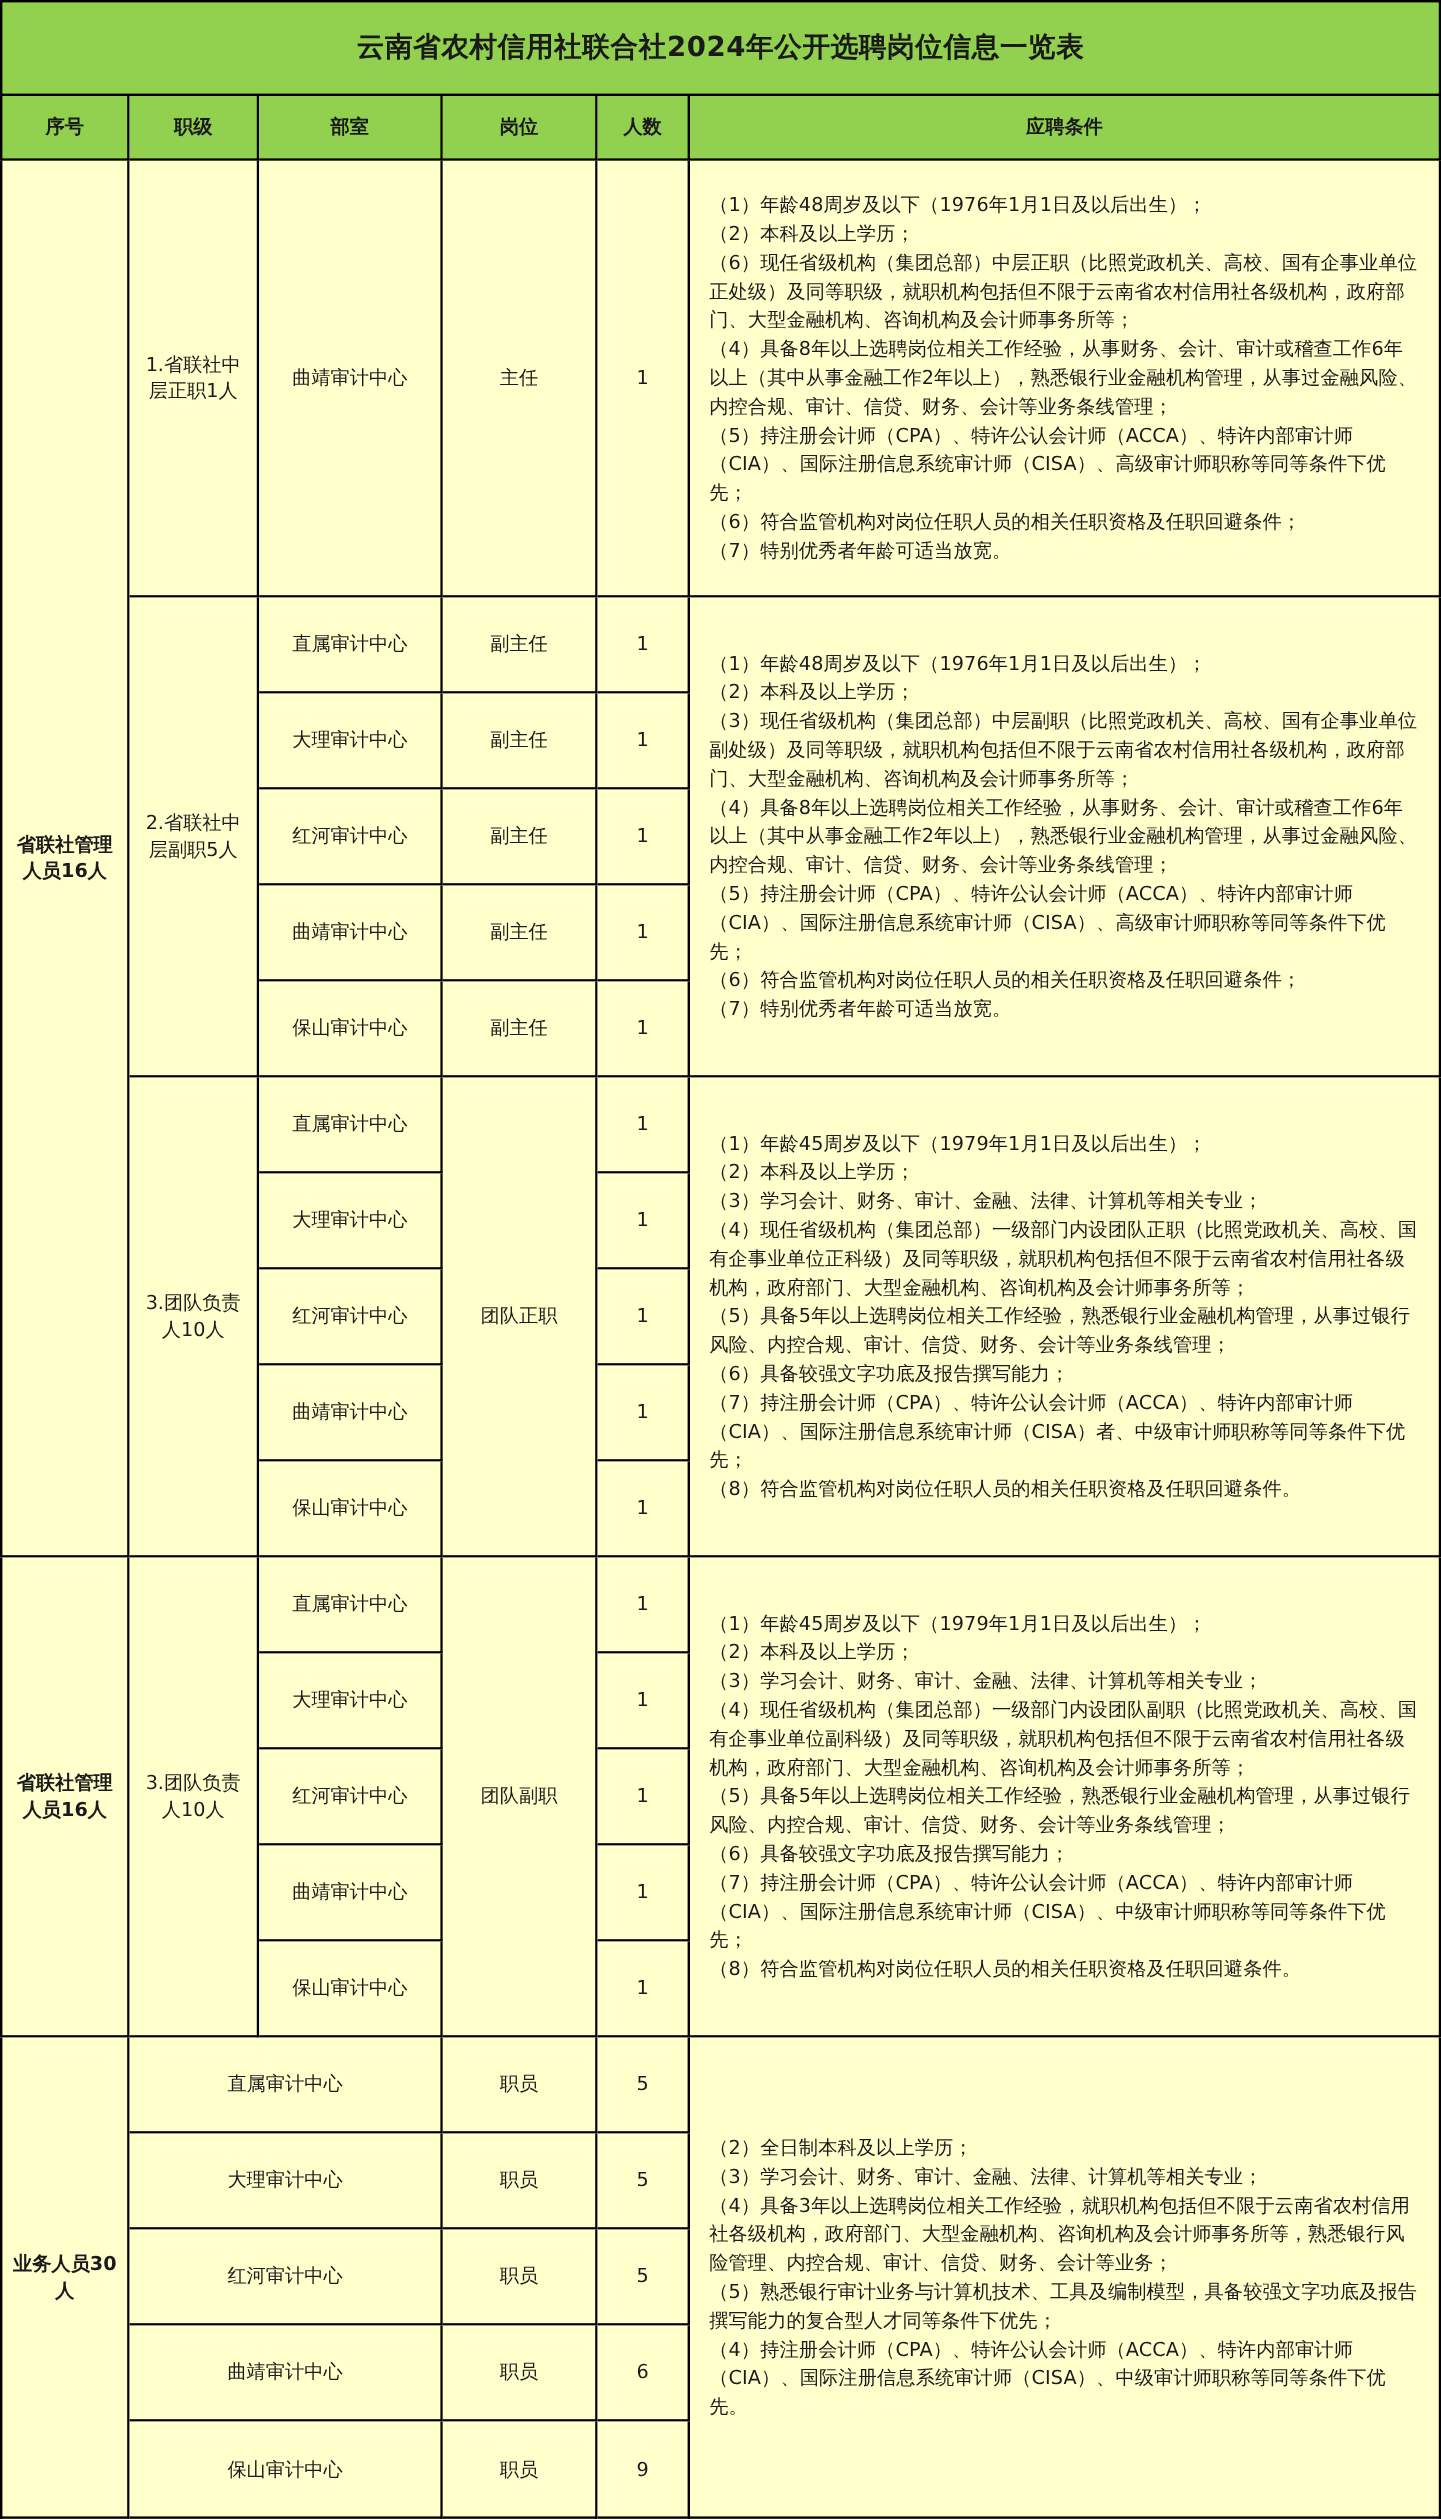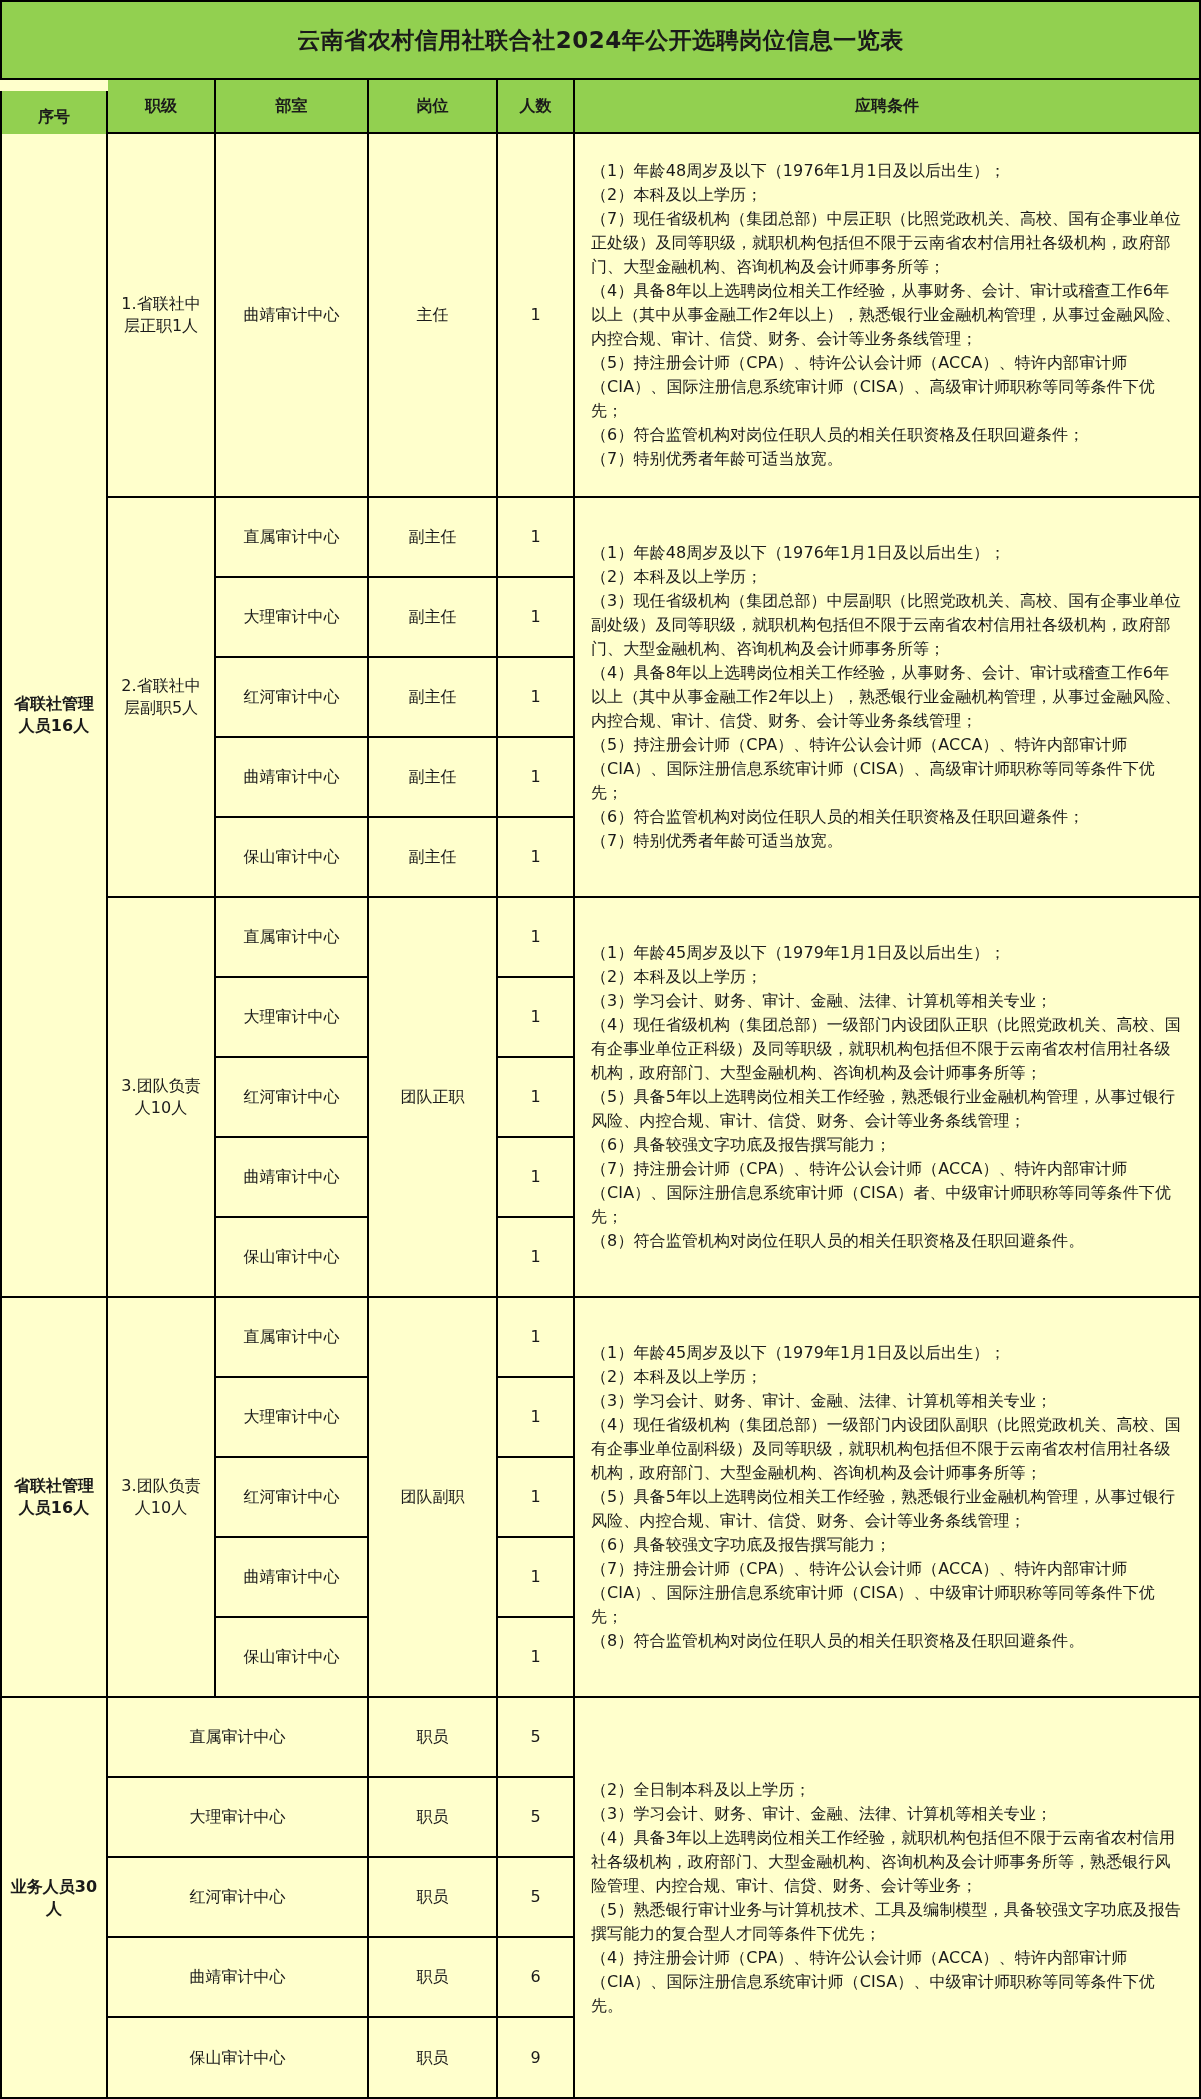--- a/index.html
+++ b/index.html
@@ -14,38 +14,38 @@
   .cond li { margin: 0; padding: 0; }
   .leftedge { border-left: 2px solid #000; }
   .topedge { border-top: 2px solid #000; }
   .wrap2 { padding: 0 6px; }
 </style>
 </head>
 <body>
 
 <div class="cell green title leftedge topedge" style="left:0;top:0;width:1201px;height:80px;">云南省农村信用社联合社2024年公开选聘岗位信息一览表</div>
 
-<div class="cell green hdr leftedge" style="left:0;top:80px;width:108px;height:54px;margin-top:11px;">序号</div>
+<div class="cell green hdr leftedge" style="left:0;top:80px;width:108px;height:54px;">序号</div>
 <div class="cell green hdr" style="left:108px;top:80px;width:108px;height:54px;">职级</div>
 <div class="cell green hdr" style="left:216px;top:80px;width:153px;height:54px;">部室</div>
 <div class="cell green hdr" style="left:369px;top:80px;width:129px;height:54px;">岗位</div>
 <div class="cell green hdr" style="left:498px;top:80px;width:77px;height:54px;">人数</div>
 <div class="cell green hdr" style="left:575px;top:80px;width:626px;height:54px;">应聘条件</div>
 
 <div class="cell bold leftedge wrap2" style="left:0;top:134px;width:108px;height:1164px;">省联社管理人员16人</div>
 
 <div class="cell wrap2" style="left:108px;top:134px;width:108px;height:364px;">1.省联社中层正职1人</div>
 <div class="cell" style="left:216px;top:134px;width:153px;height:364px;">曲靖审计中心</div>
 <div class="cell" style="left:369px;top:134px;width:129px;height:364px;">主任</div>
 <div class="cell" style="left:498px;top:134px;width:77px;height:364px;">1</div>
 <div class="cell cond" style="left:575px;top:134px;width:626px;height:364px;">
   <ul>
     <li>（1）年龄48周岁及以下（1976年1月1日及以后出生）；</li>
     <li>（2）本科及以上学历；</li>
-    <li>（7）现任省级机构（集团总部）中层正职（比照党政机关、高校、国有企事业单位正处级）及同等职级，就职机构包括但不限于云南省农村信用社各级机构，政府部门、大型金融机构、咨询机构及会计师事务所等；</li>
+    <li>（6）现任省级机构（集团总部）中层正职（比照党政机关、高校、国有企事业单位正处级）及同等职级，就职机构包括但不限于云南省农村信用社各级机构，政府部门、大型金融机构、咨询机构及会计师事务所等；</li>
     <li>（4）具备8年以上选聘岗位相关工作经验，从事财务、会计、审计或稽查工作6年以上（其中从事金融工作2年以上），熟悉银行业金融机构管理，从事过金融风险、内控合规、审计、信贷、财务、会计等业务条线管理；</li>
     <li>（5）持注册会计师（CPA）、特许公认会计师（ACCA）、特许内部审计师（CIA）、国际注册信息系统审计师（CISA）、高级审计师职称等同等条件下优先；</li>
     <li>（6）符合监管机构对岗位任职人员的相关任职资格及任职回避条件；</li>
     <li>（7）特别优秀者年龄可适当放宽。</li>
   </ul>
 </div>
 
 <div class="cell wrap2" style="left:108px;top:498px;width:108px;height:400px;">2.省联社中层副职5人</div>
 <div class="cell" style="left:216px;top:498px;width:153px;height:80px;">直属审计中心</div>
 <div class="cell" style="left:369px;top:498px;width:129px;height:80px;">副主任</div>

